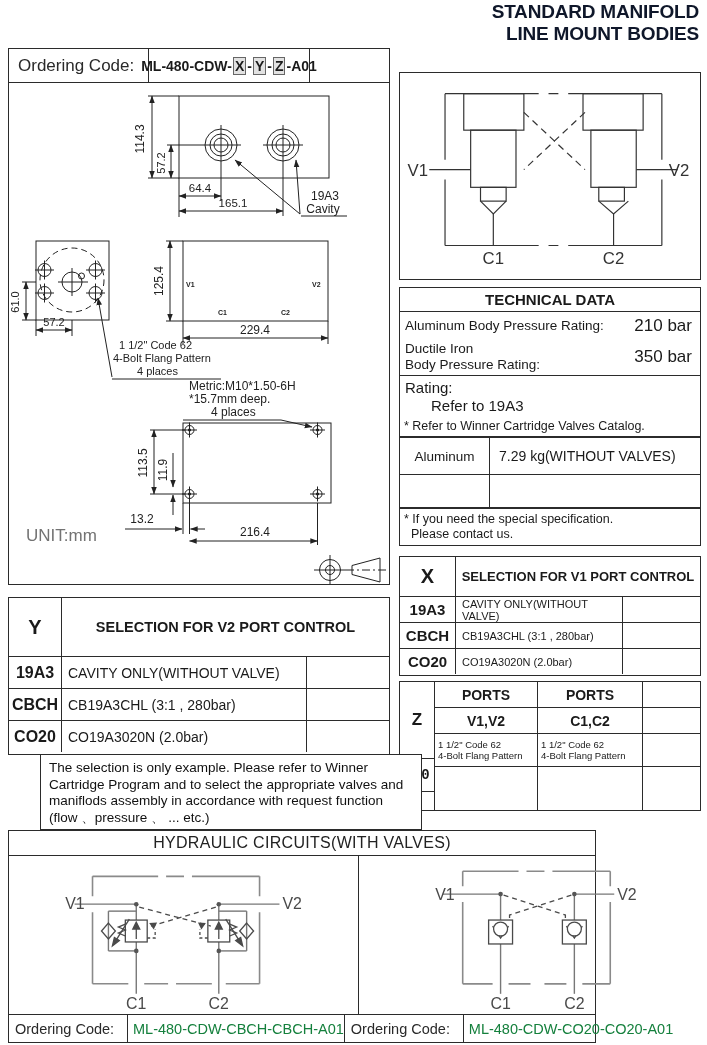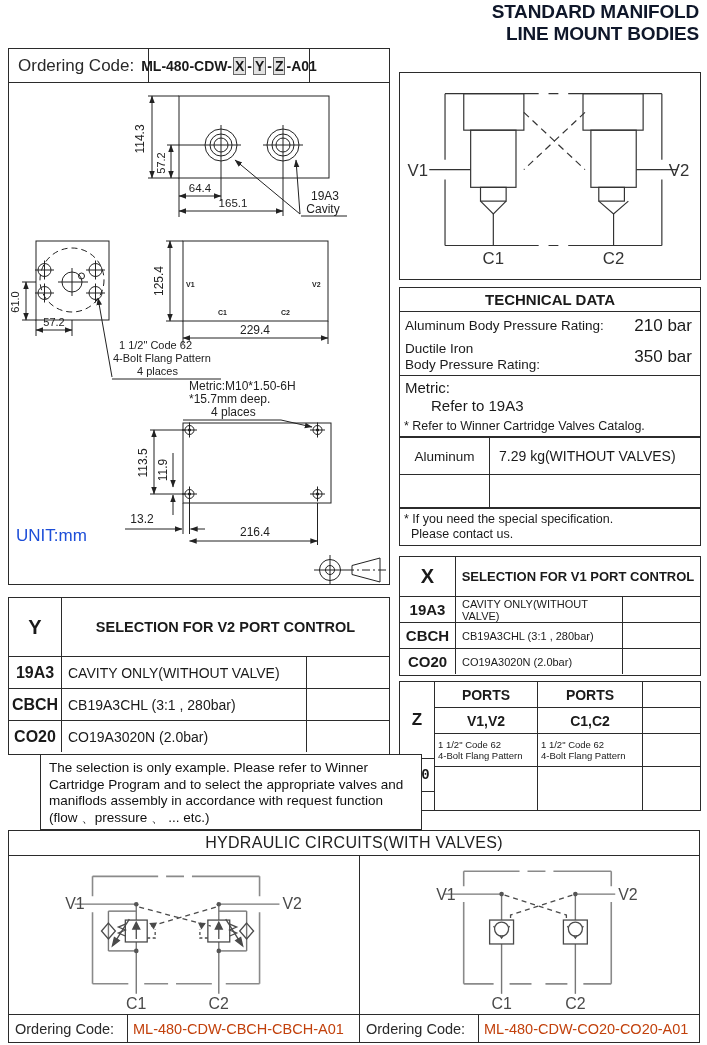--- a/index.html
+++ b/index.html
@@ -13,30 +13,30 @@
     font-size:19px; line-height:22px; color:#0f172a; letter-spacing:-0.2px; }
 
   
   #left-box { left:8px; top:48px; width:382px; height:537px; }
   #oc-row { display:flex; height:34px; border-bottom:1.5px solid #2b2b2b; align-items:stretch; }
   #oc-label { width:139px; font-size:17px; color:#2a2a2a; display:flex; align-items:center; padding-left:9px; }
   #oc-code { width:161px; border-left:1.5px solid #2b2b2b; display:flex; align-items:center; justify-content:center;
     font-weight:bold; font-size:14px; white-space:nowrap; }
   #oc-empty { flex:1; border-left:1.5px solid #2b2b2b; }
   .code-box { border:1px solid #666; background:#e2e2e2; padding:0 1px; margin:0 1px; }
-  #unit-label { position:absolute; left:7px; top:477px; font-size:17px; color:#1d4ed8; }
+  #unit-label { position:absolute; left:17px; top:477px; font-size:17px; color:#737373; }
 
   
   #schematic-box { left:399px; top:72px; width:302px; height:208px; }
   #tech-box   { left:399px; top:287px; width:302px; height:259px; }
   #x-box      { left:399px; top:556px; width:302px; height:120px; }
   #z-box      { left:399px; top:681px; width:302px; height:130px; }
   #y-box      { left:8px;  top:597px; width:382px; height:158px; }
   #note-box   { left:8px;  top:754px; width:382px; height:76px; }
-  #circuits-box { left:8px; top:830px; width:692px; height:213px; }
+  #circuits-box { left:8px; top:830px; width:588px; height:213px; }
 
   
   .td-title { height:24px; border-bottom:1px solid #2b2b2b; text-align:center; font-weight:bold; font-size:15px; line-height:23px; }
   .td-row { display:flex; align-items:center; padding:0 5px; }
   .td-row .lbl { font-size:13.5px; line-height:16px; }
   .td-row .val { margin-left:auto; font-size:17px; padding-right:3px; white-space:nowrap; }
   .td-sep { border-bottom:1px solid #2b2b2b; }
   .td-cavity { padding:3px 5px 0 5px; font-size:15px; line-height:18px; }
   .td-cavity .indent { margin-left:26px; }
   .td-note { font-size:12.5px; padding:2px 4px 3px 4px; }
@@ -96,21 +96,21 @@
   .hc-title { height:25px; border-bottom:1.5px solid #2b2b2b; display:flex; align-items:center; justify-content:center;
     font-size:16px; color:#222; letter-spacing:0.3px; }
   .hc-panels { position:absolute; top:25px; left:0; right:0; bottom:28px; display:flex; }
   .hc-left { width:351px; border-right:1.5px solid #2b2b2b; position:relative; }
   .hc-right { flex:1; position:relative; }
   .hc-orders { position:absolute; left:0; right:0; bottom:0; height:28px; border-top:1.5px solid #2b2b2b; display:flex; }
   .hc-order { display:flex; align-items:stretch; }
   .hc-order.ol { width:351px; border-right:1.5px solid #2b2b2b; }
   .hc-order.or { flex:1; }
   .hc-olabel { width:119px; border-right:1px solid #2b2b2b; display:flex; align-items:center; padding-left:6px; font-size:14.5px; color:#2a2a2a; white-space:nowrap; }
-  .hc-ocode { flex:1; display:flex; align-items:center; padding-left:5px; font-size:14.5px; color:#c2410c; white-space:nowrap; }
+  .hc-ocode { flex:1; display:flex; align-items:center; padding-left:5px; font-size:14.5px; color:#15803d; white-space:nowrap; }
 </style>
 </head>
 <body>
 
 <div id="page">
 
   <div id="page-title">
     <div>STANDARD MANIFOLD</div>
     <div>LINE MOUNT BODIES</div>
   </div>
@@ -324,21 +324,21 @@
       <div class="val">210 bar</div>
     </div>
     <div class="td-row td-sep" style="height:37px">
       <div class="lbl">
         <span>Ductile Iron</span><br>
         <span>Body Pressure Rating:</span>
       </div>
       <div class="val">350 bar</div>
     </div>
     <div class="td-cavity" style="height:41px">
-      <div>Metric:</div>
+      <div>Rating:</div>
       <div class="indent">Refer to 19A3</div>
     </div>
     <div class="td-note">* Refer to Winner Cartridge Valves Catalog.</div>
     <div class="wt-table">
       <div class="wt-row">
         <div class="wt-mat">Aluminum</div>
         <div class="wt-val">7.29  kg(WITHOUT VALVES)</div>
       </div>
       <div class="wt-row">
         <div class="wt-mat"></div>

